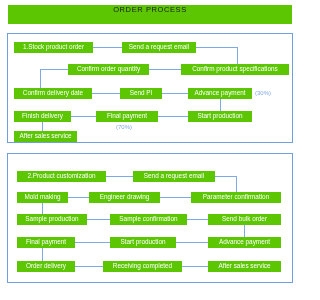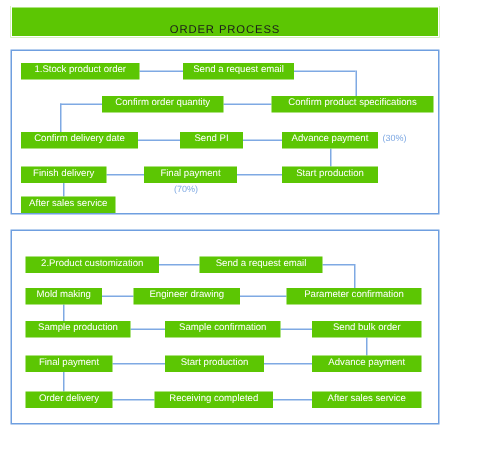--- a/index.html
+++ b/index.html
@@ -23,21 +23,21 @@
   .header-banner {
     position: absolute;
     left: 7px;
     top: 4px;
     width: 286px;
     height: 21px;
     background: #5cc603;
     border: 1px solid #ffffff;
     box-sizing: border-box;
     display: flex;
-    align-items: flex-end;
+    align-items: flex-start;
     justify-content: center;
   }
   .header-title {
     color: #1b1b1b;
     font-size: 7.5px;
     letter-spacing: 0.6px;
     font-family: "Liberation Sans", sans-serif;
     white-space: nowrap;
   }
 

